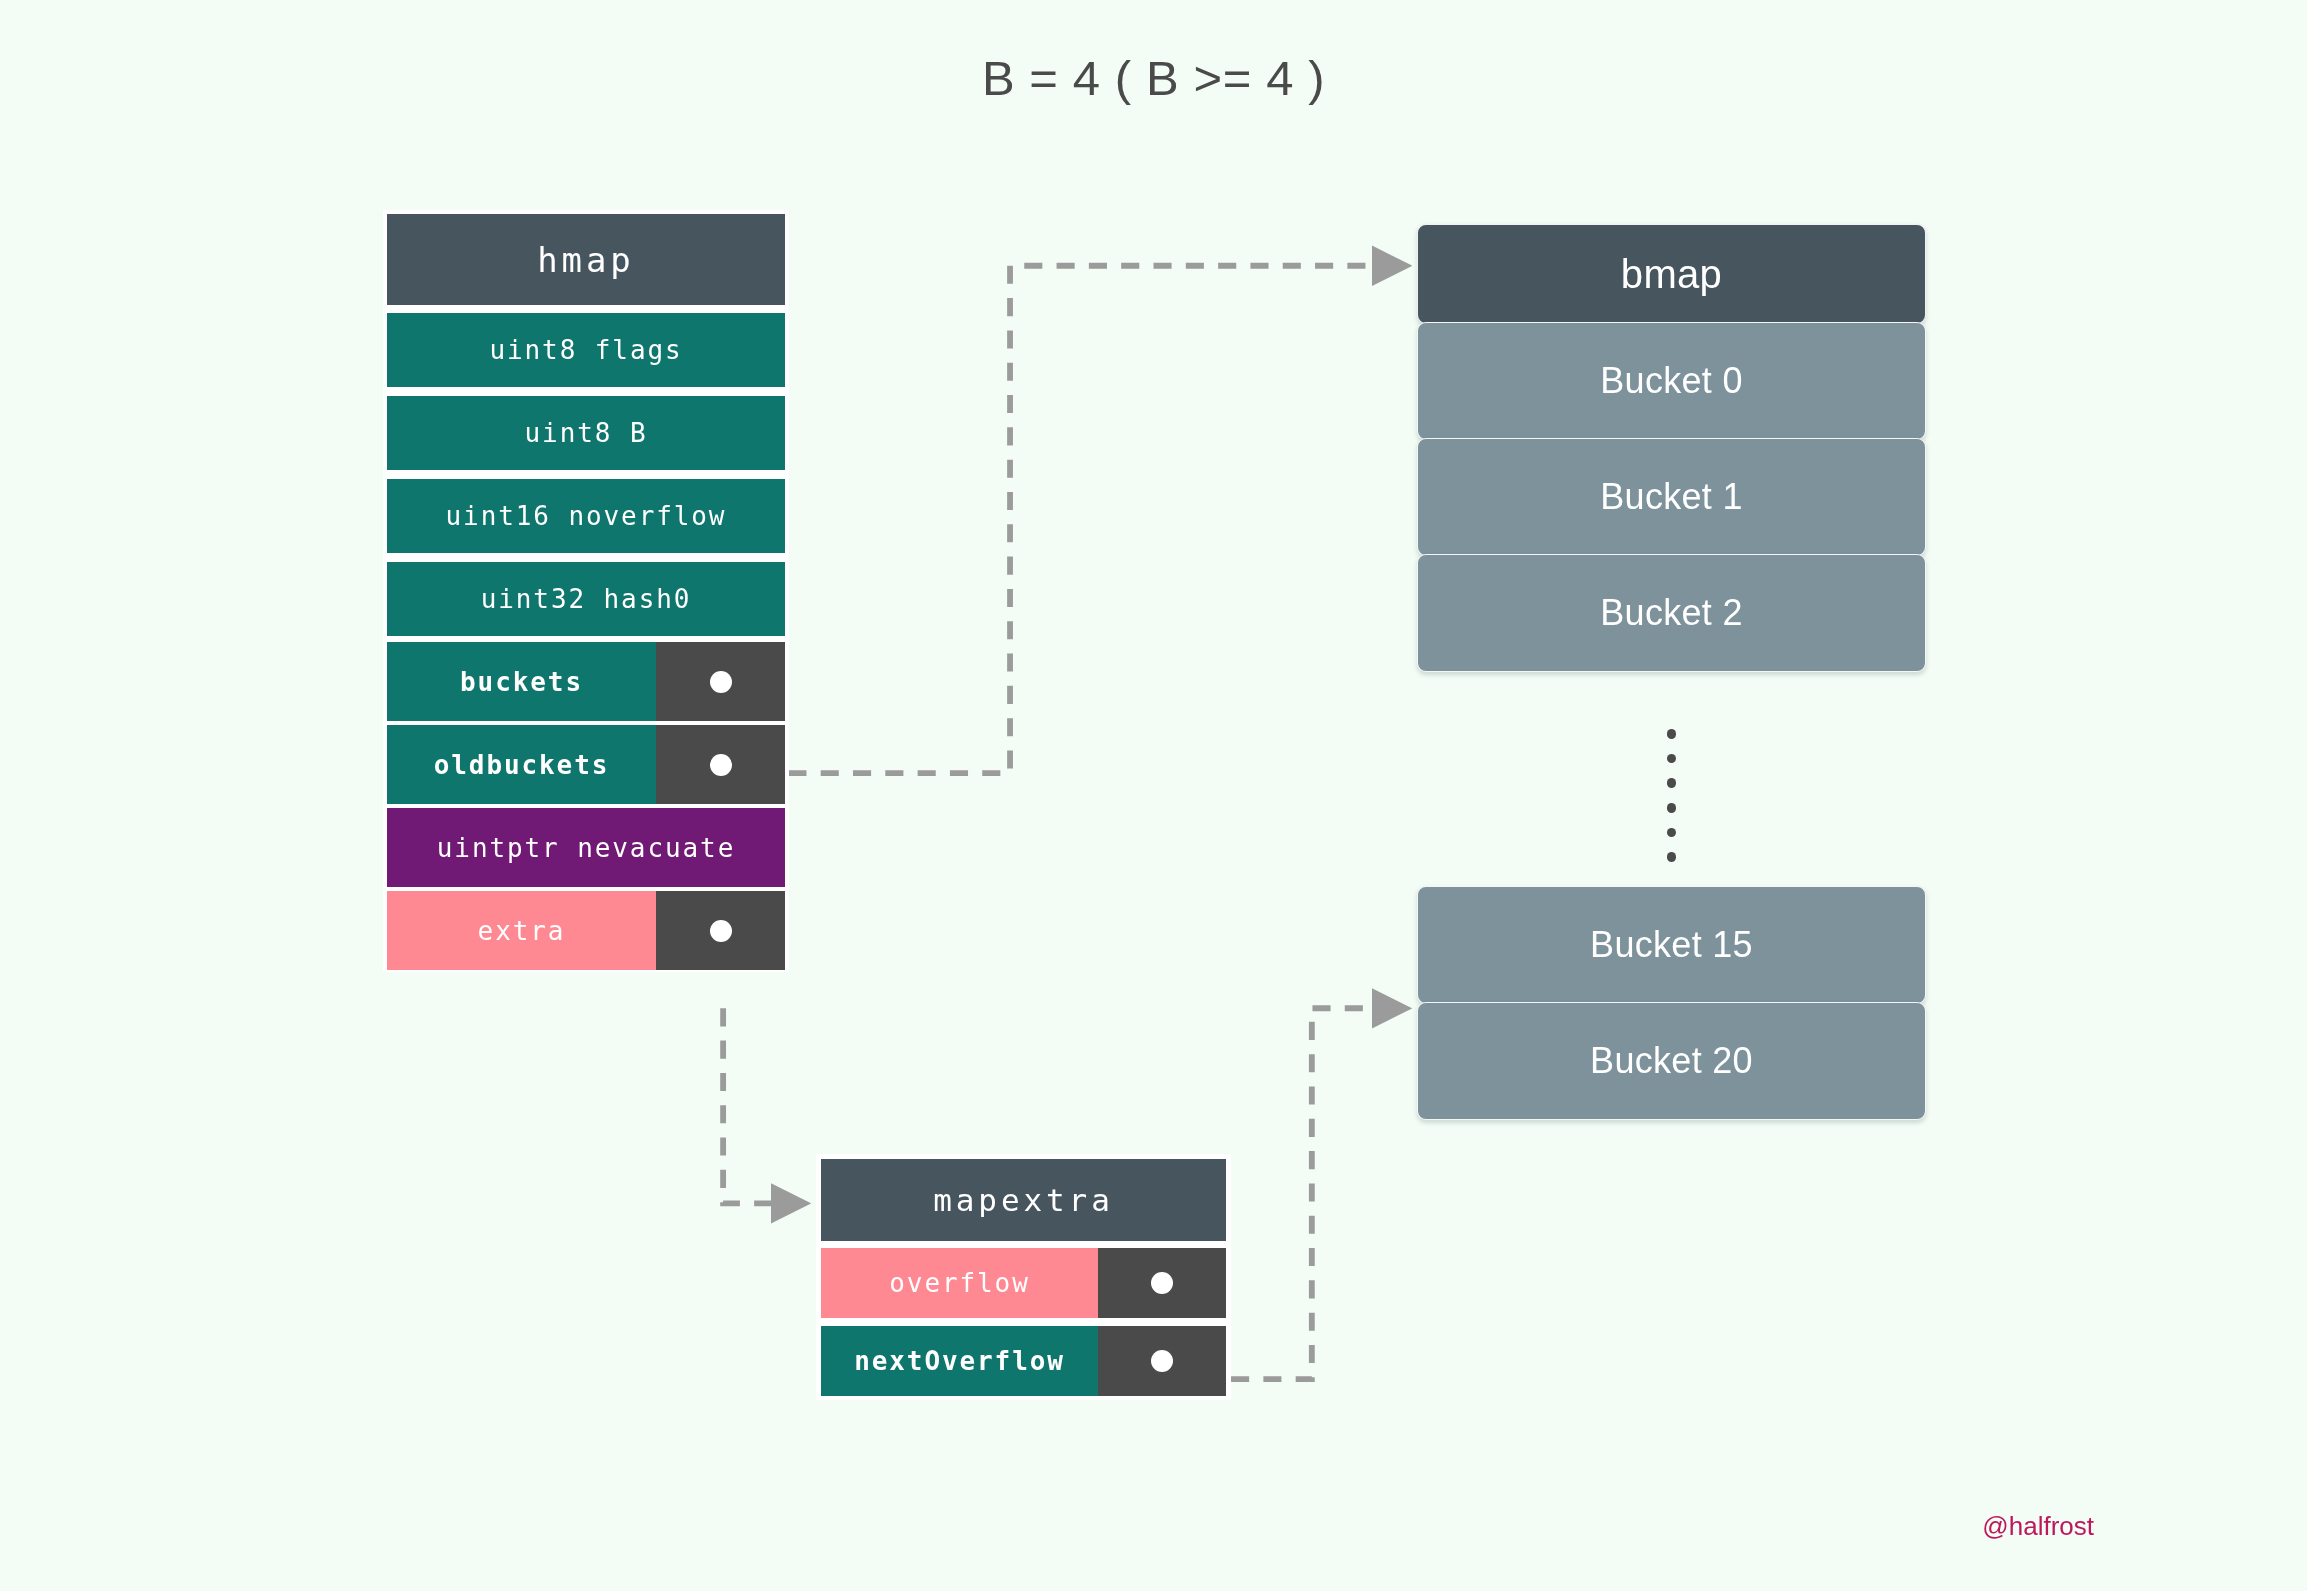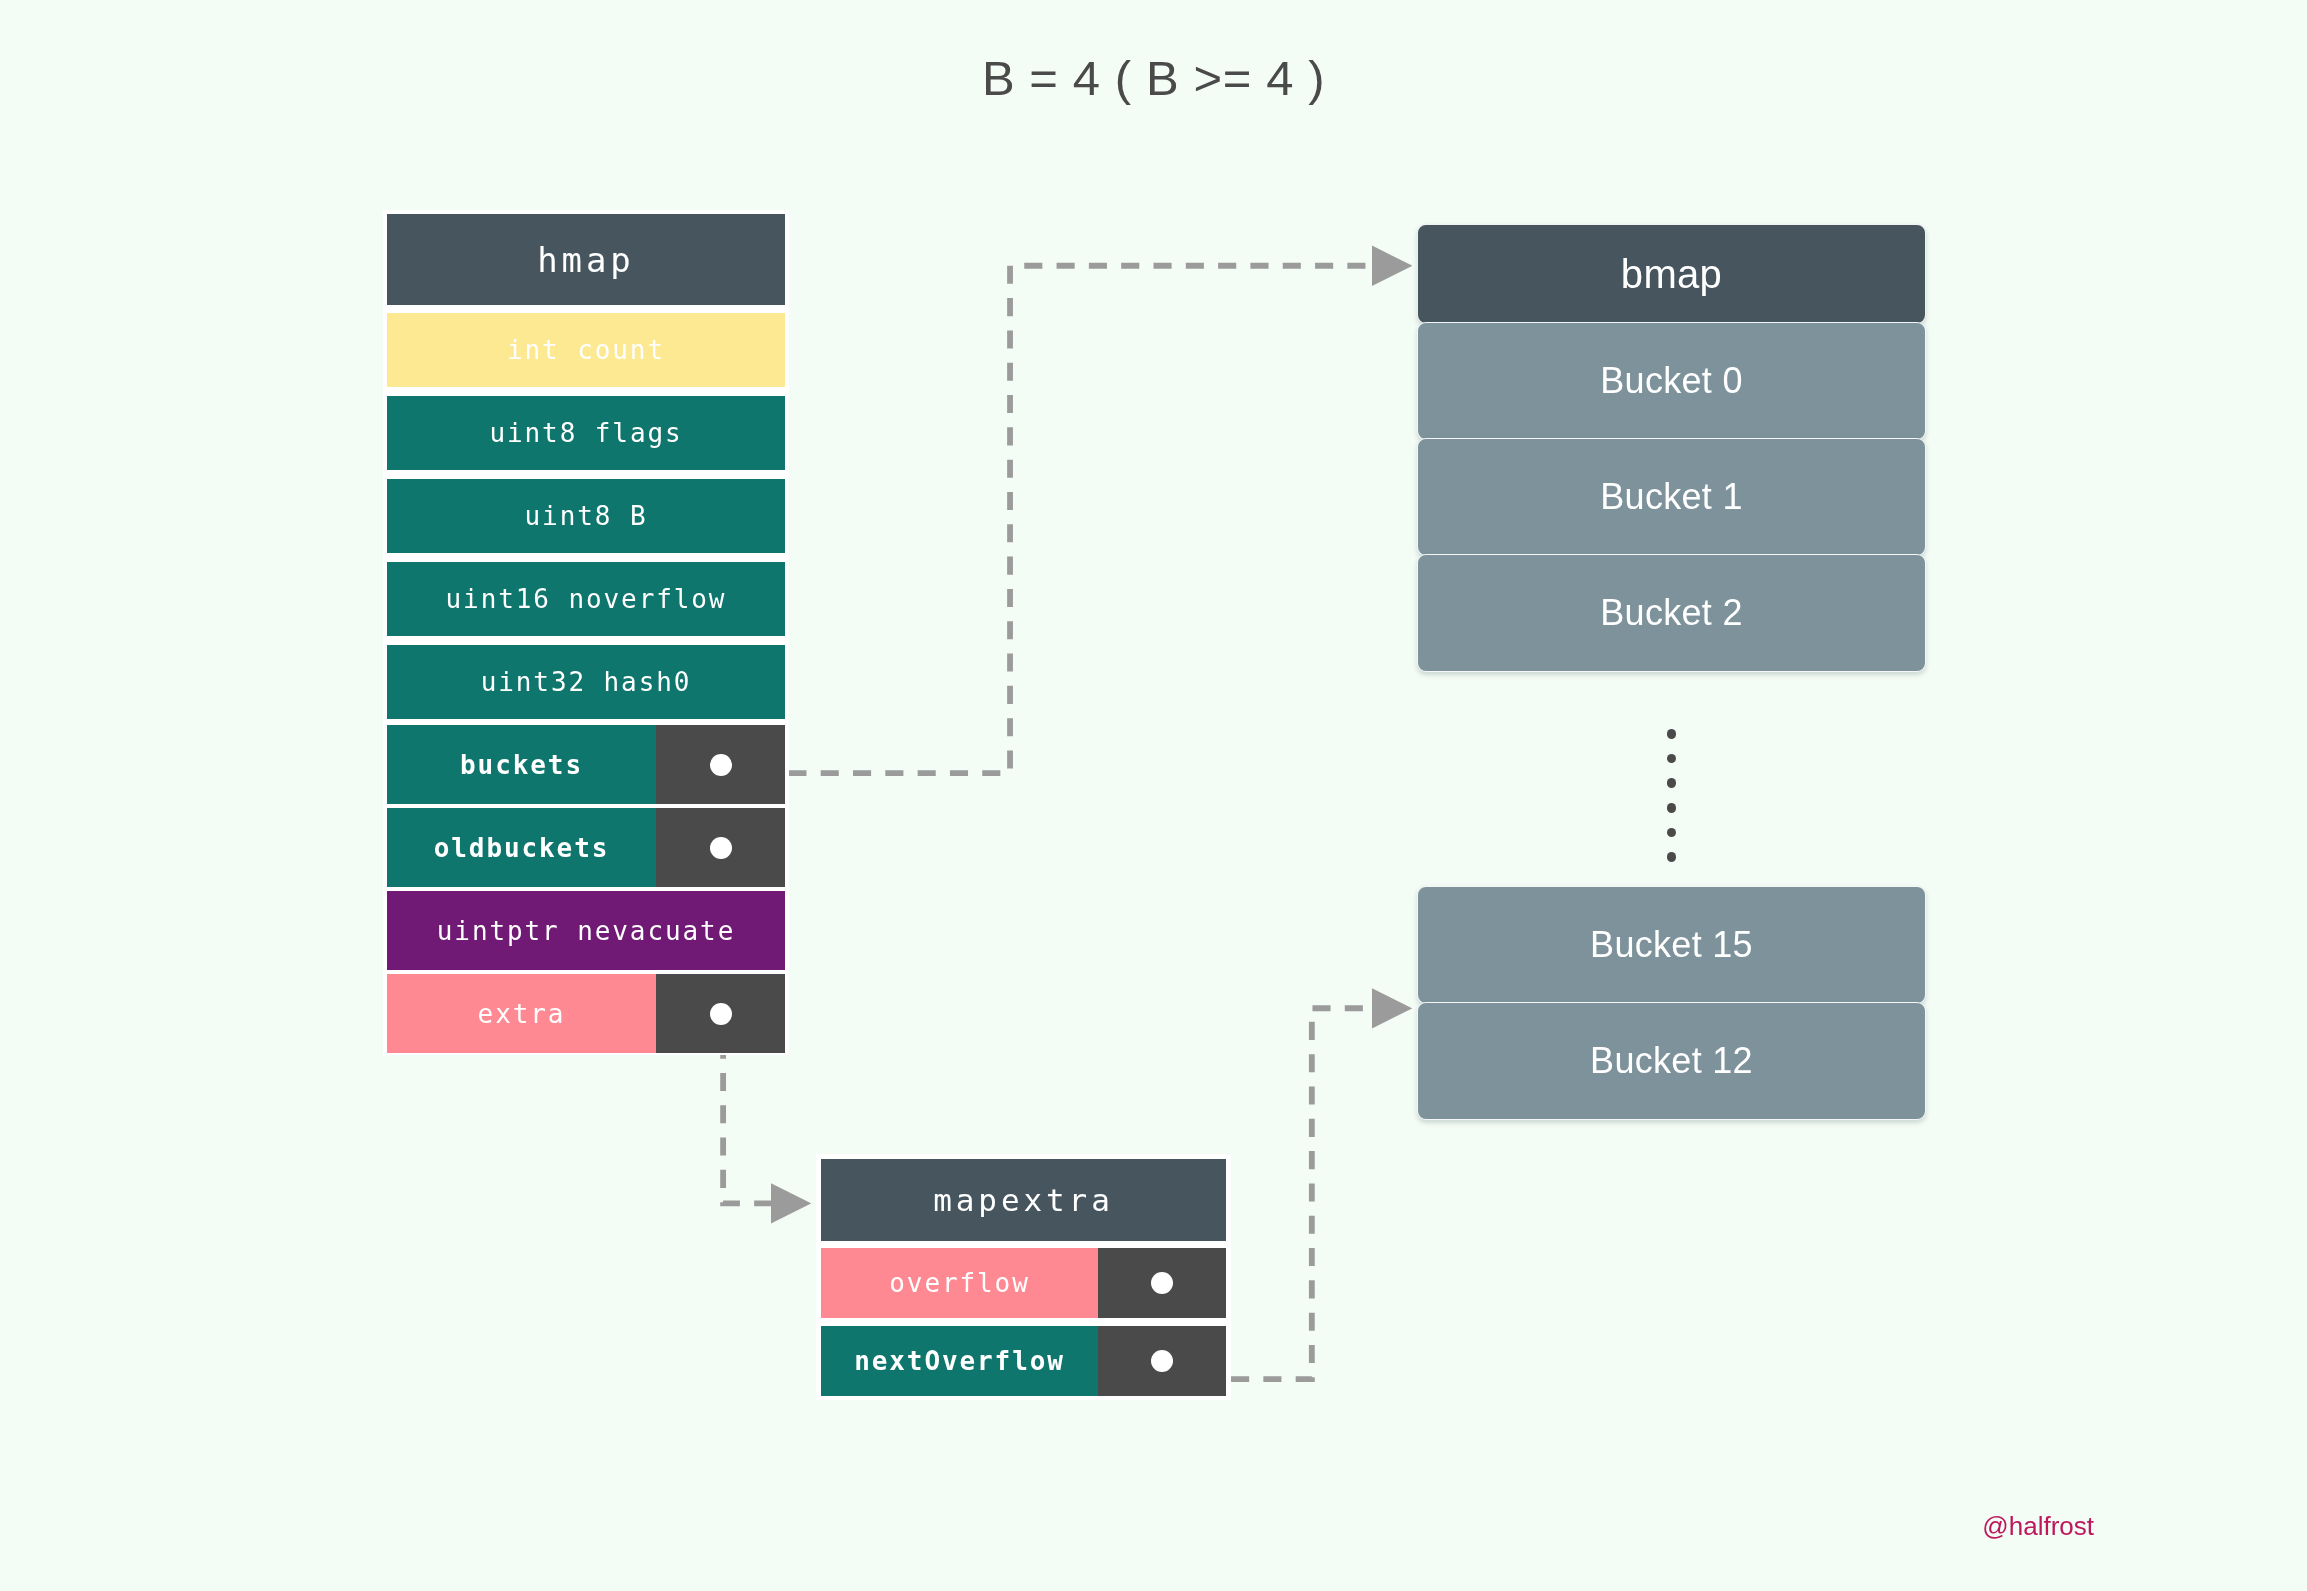--- a/index.html
+++ b/index.html
@@ -178,23 +178,20 @@
     <path d="M 1119 1560 L 1119 1862 L 1245 1862" fill="none" stroke="#9b9b9b" stroke-width="9" stroke-dasharray="28 22" marker-end="url(#arw)"></path>
 
     <path d="M 1905 2134 L 2030 2134 L 2030 1560 L 2175 1560" fill="none" stroke="#9b9b9b" stroke-width="9" stroke-dasharray="28 22" marker-end="url(#arw)"></path>
   </svg>
 
   <div class="struct" id="hmap-struct">
     <div class="row hdr">
       <div class="cell hdr-cell c-dark">hmap</div>
     </div>
 
-    <div class="row fld">
-      <div class="cell label c-yellow">int count</div>
-    </div>
 
     <div class="row fld">
       <div class="cell label c-teal">uint8 flags</div>
     </div>
 
     <div class="row fld">
       <div class="cell label c-teal">uint8 B</div>
     </div>
 
     <div class="row fld">
@@ -262,19 +259,19 @@
     <div class="edot"></div>
     <div class="edot"></div>
     <div class="edot"></div>
     <div class="edot"></div>
     <div class="edot"></div>
     <div class="edot"></div>
   </div>
 
   <div class="bucket-group" id="bucket2-group">
     <div class="bcell body">Bucket 15</div>
-    <div class="bcell body">Bucket 12</div>
+    <div class="bcell body">Bucket 20</div>
   </div>
 
   <div id="watermark">@halfrost</div>
 
 </div>
 
 
 </body></html>

